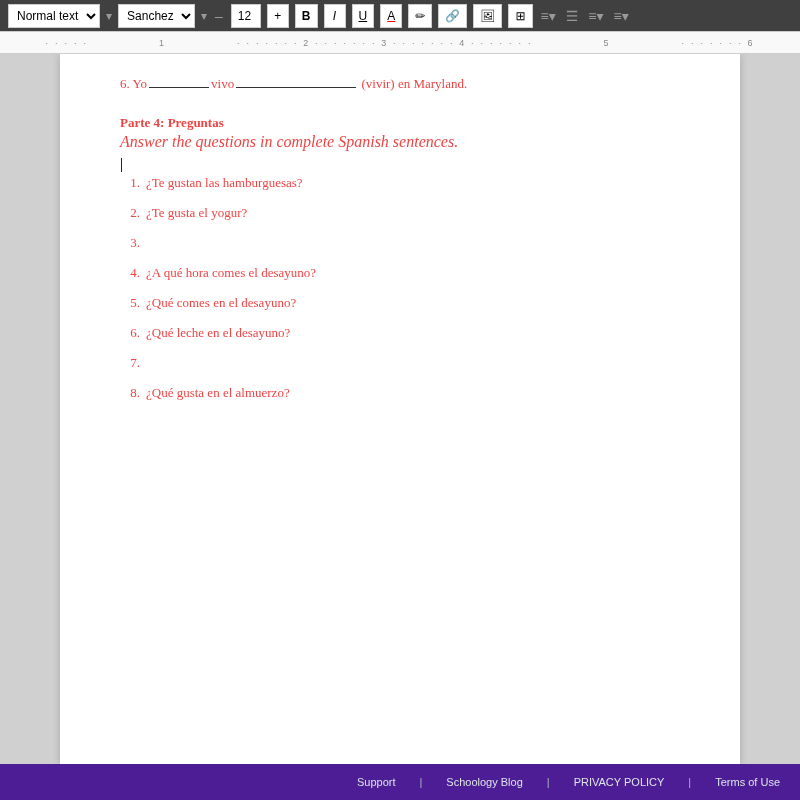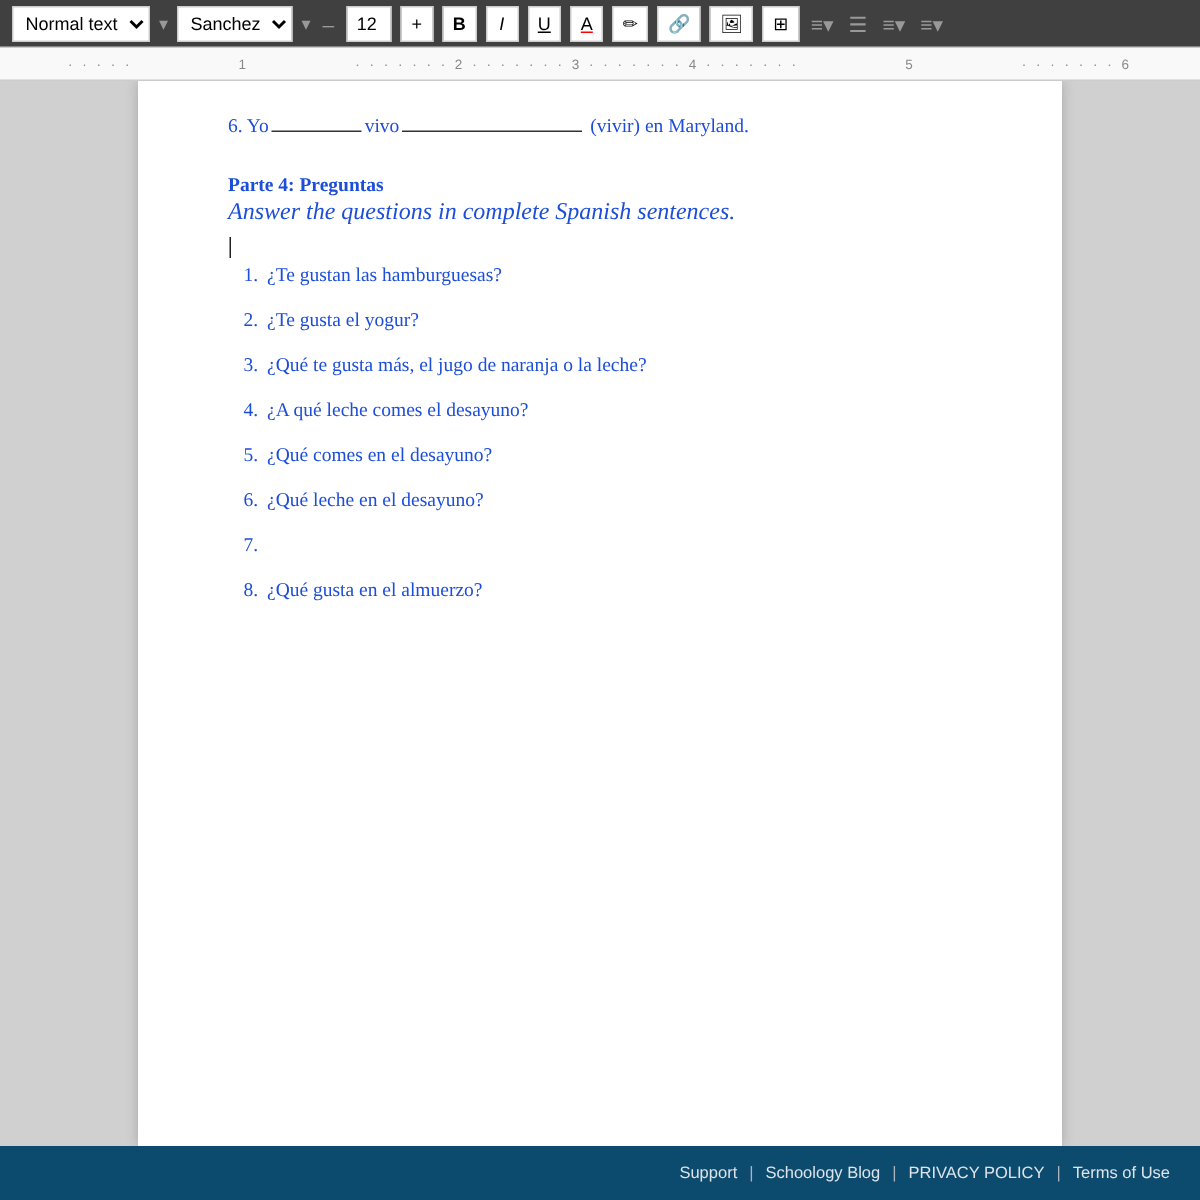--- a/index.html
+++ b/index.html
@@ -81,27 +81,27 @@
       background: #d0d0d0;
       display: flex;
       justify-content: center;
       padding: 0;
       height: calc(800px - 32px - 22px - 36px);
       overflow-y: auto;
     }
 
     .document {
       background: white;
-      width: 616px;
+      width: 680px;
       min-height: 100%;
       padding: 20px 44px 30px 60px;
       box-shadow: 0 0 8px rgba(0,0,0,0.2);
       font-family: 'Times New Roman', Times, serif;
       font-size: 13px;
-      color: #1d4ed8;
+      color: #ef4444;
     }
 
     .doc-line {
       margin-bottom: 10px;
       line-height: 1.6;
     }
 
     .blank {
       display: inline-block;
       border-bottom: 1px solid #333;
@@ -149,27 +149,27 @@
       gap: 6px;
     }
 
     .question-num {
       min-width: 20px;
       text-align: right;
     }
 
     
     .footer {
-      background: #0c4a6e;
+      background: #4c1d95;
       height: 36px;
       display: flex;
       align-items: center;
       justify-content: flex-end;
       padding: 0 20px;
-      gap: 8px;
+      gap: 24px;
     }
 
     .footer-link {
       color: #dde4ea;
       font-size: 11px;
       text-decoration: none;
       cursor: pointer;
     }
 
     .footer-sep {
@@ -239,25 +239,24 @@
       <div class="question-item">
         <span class="question-num">1.</span>
         <span>¿Te gustan las hamburguesas?</span>
       </div>
       <div class="question-item">
         <span class="question-num">2.</span>
         <span>¿Te gusta el yogur?</span>
       </div>
       <div class="question-item">
         <span class="question-num">3.</span>
-        <span>¿Qué te gusta más, el jugo de naranja o la leche?</span>
       </div>
       <div class="question-item">
         <span class="question-num">4.</span>
-        <span>¿A qué leche comes el desayuno?</span>
+        <span>¿A qué hora comes el desayuno?</span>
       </div>
       <div class="question-item">
         <span class="question-num">5.</span>
         <span>¿Qué comes en el desayuno?</span>
       </div>
       <div class="question-item">
         <span class="question-num">6.</span>
         <span>¿Qué leche en el desayuno?</span>
       </div>
       <div class="question-item">

